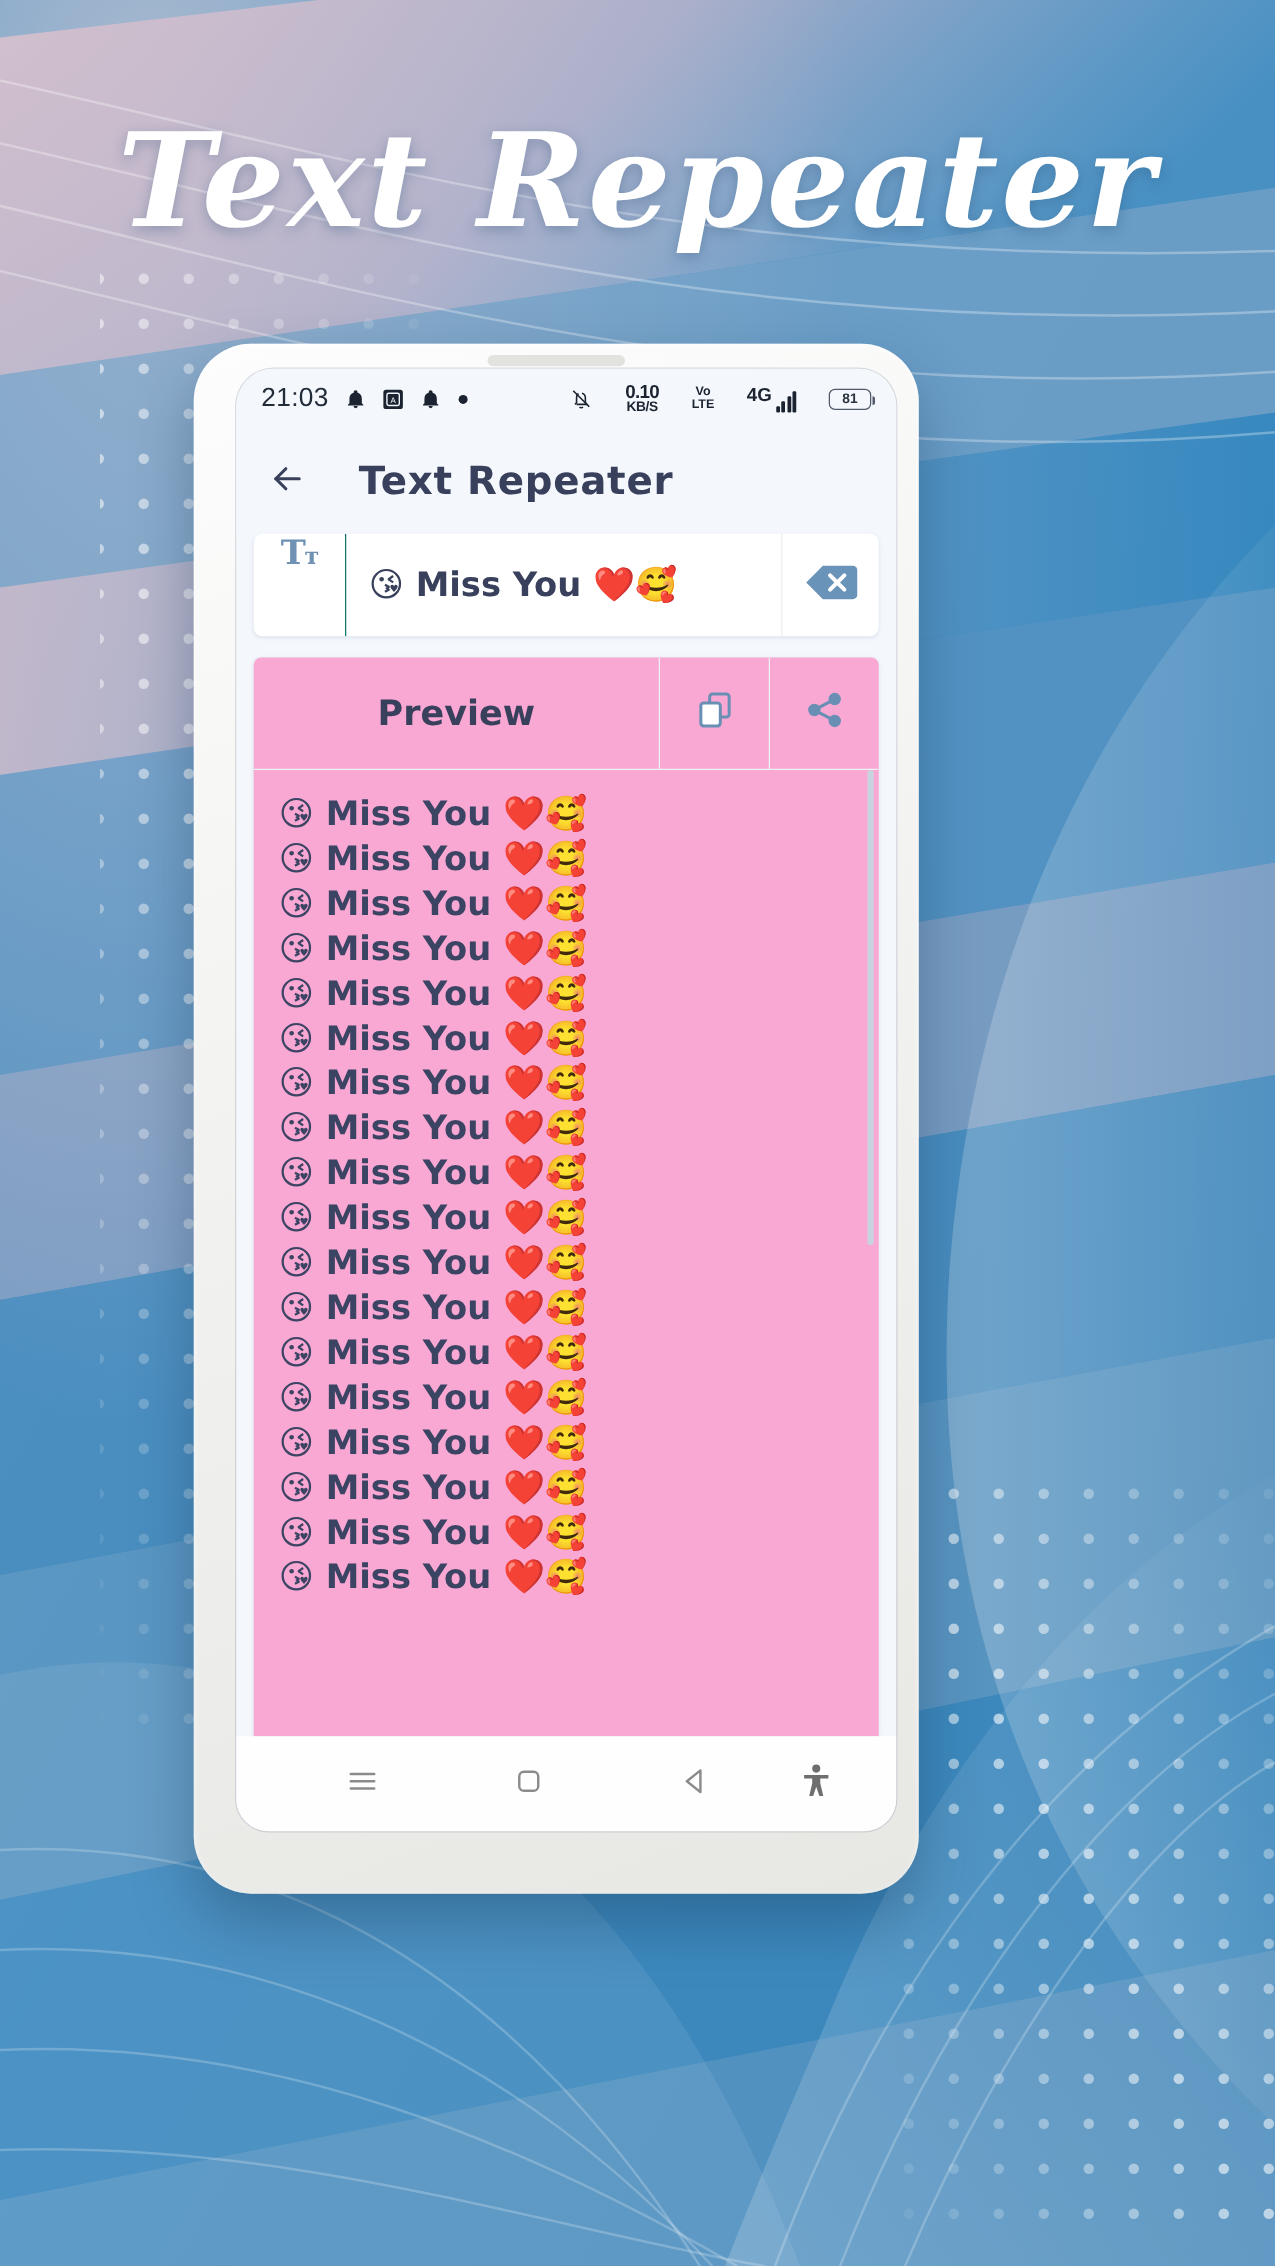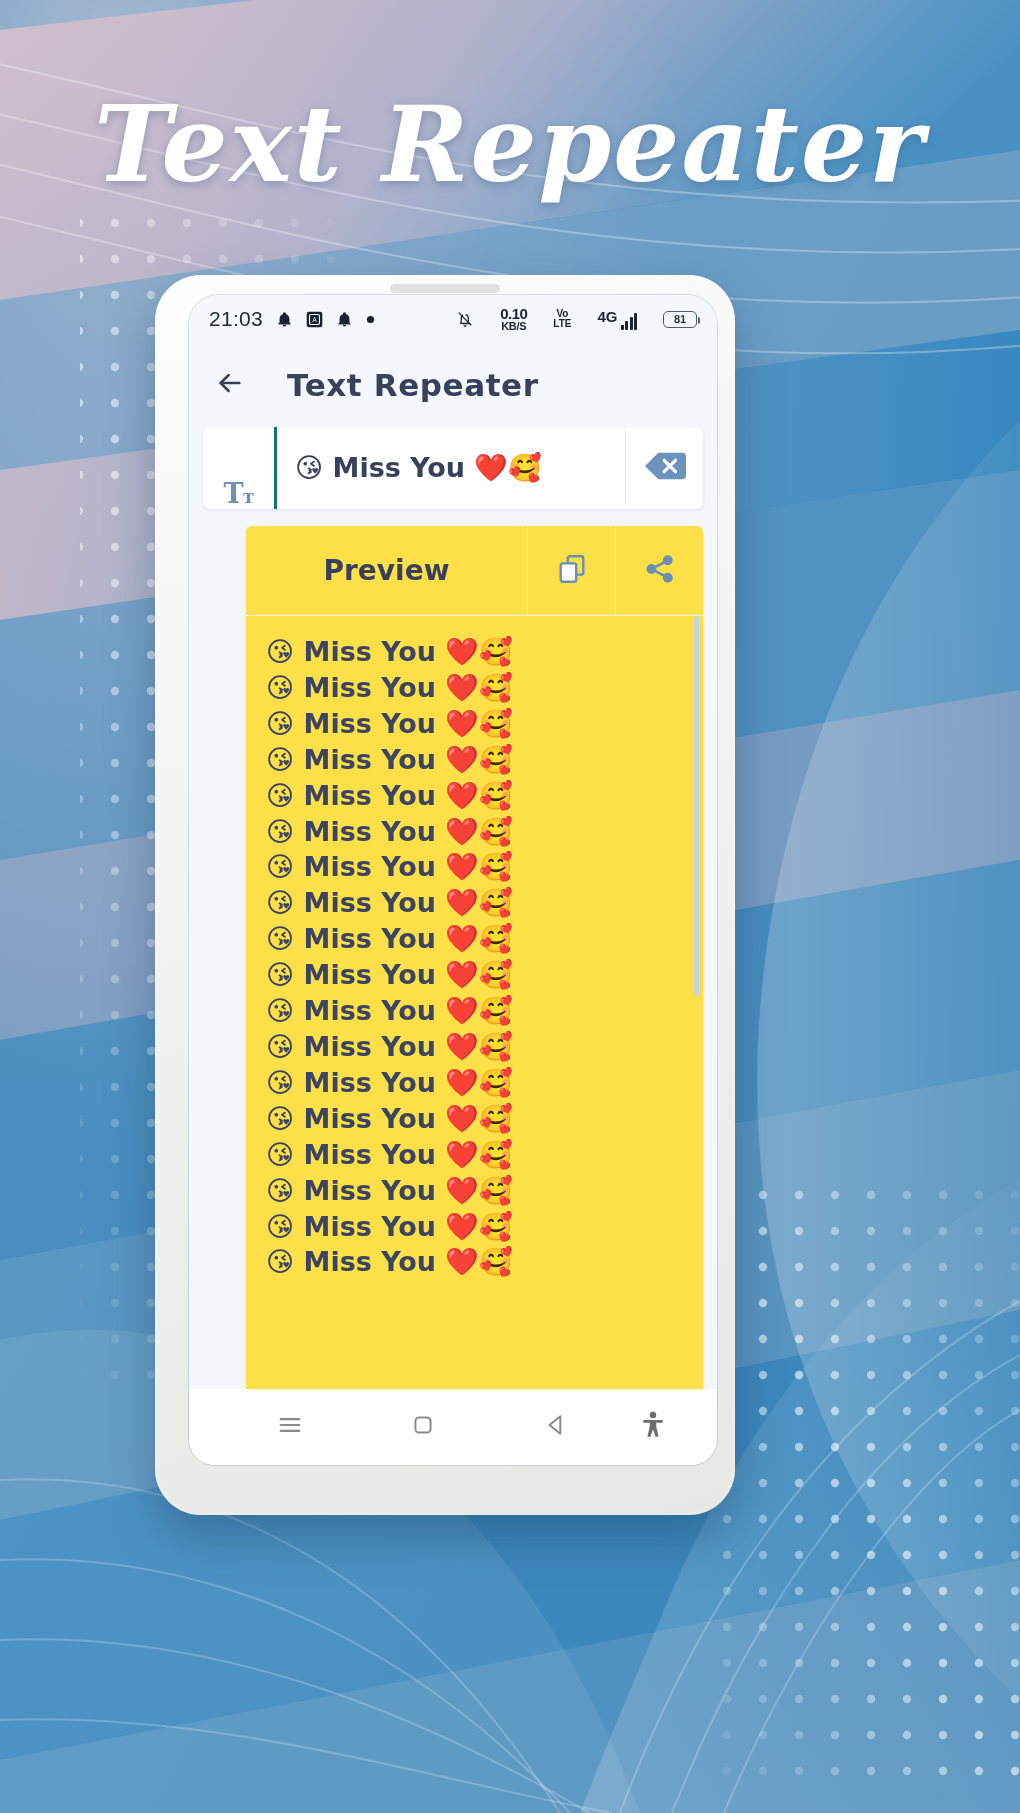--- a/index.html
+++ b/index.html
@@ -101,22 +101,22 @@
   
   #content { flex:1 1 auto; display:flex; flex-direction:column; padding:0 14px; min-height:0; }
 
   
   #input-row {
     display:flex; background:#ffffff; border-radius:7px; height:82px;
     box-shadow:0 1px 3px rgba(120,135,160,0.18);
     overflow:hidden; margin-bottom:17px;
   }
   #font-btn {
-    width:74px; display:flex; align-items:flex-end; justify-content:center;
-    border-right:3px solid #0f766e; cursor:pointer;
+    width:74px; display:flex; align-items:flex-start; justify-content:center;
+    border-right:1px solid #0f766e; cursor:pointer;
   }
   #font-btn span {
     font-family:"DejaVu Serif", serif; color:#6f91b4; font-weight:700;
     font-size:27px; letter-spacing:-1px;
   }
   #font-btn span .sm { font-size:19px; }
   #text-input {
     flex:1 1 auto; display:flex; align-items:center;
     padding:0 18px; font-size:27px; color:#38405c; font-weight:600;
     font-family:"DejaVu Sans", sans-serif; cursor:text; overflow:hidden; white-space:nowrap;
@@ -153,23 +153,23 @@
     width:190px; border-radius:7px;
     background:linear-gradient(100deg,#4f9ef0 0%,#2e8ce8 100%);
     display:flex; align-items:center; justify-content:center;
     color:#fff; font-size:23px; font-weight:700; letter-spacing:1.2px;
     font-family:"DejaVu Sans", sans-serif; cursor:pointer;
     box-shadow:0 2px 5px rgba(46,140,232,0.4);
   }
 
   
   #preview-card {
-    flex:1 1 auto; background:#fde047; border-radius:6px 6px 0 0;
+    flex:1 1 auto; background:#f9a8d4; border-radius:6px 6px 0 0;
     box-shadow:0 1px 3px rgba(120,135,160,0.18);
-    display:flex; flex-direction:column; min-height:0; overflow:hidden;margin-left:43px;
+    display:flex; flex-direction:column; min-height:0; overflow:hidden;
   }
   #preview-head { display:flex; height:90px; flex:0 0 90px; border-bottom:1px solid #edf0f5; }
   #preview-title {
     flex:1 1 auto; display:flex; align-items:center; justify-content:center;
     font-size:28px; font-weight:700; color:#38405c; font-family:"DejaVu Sans", sans-serif;
   }
   #copy-btn, #share-btn {
     width:88px; display:flex; align-items:center; justify-content:center;
     border-left:1px solid #edf0f5; cursor:pointer;
   }

